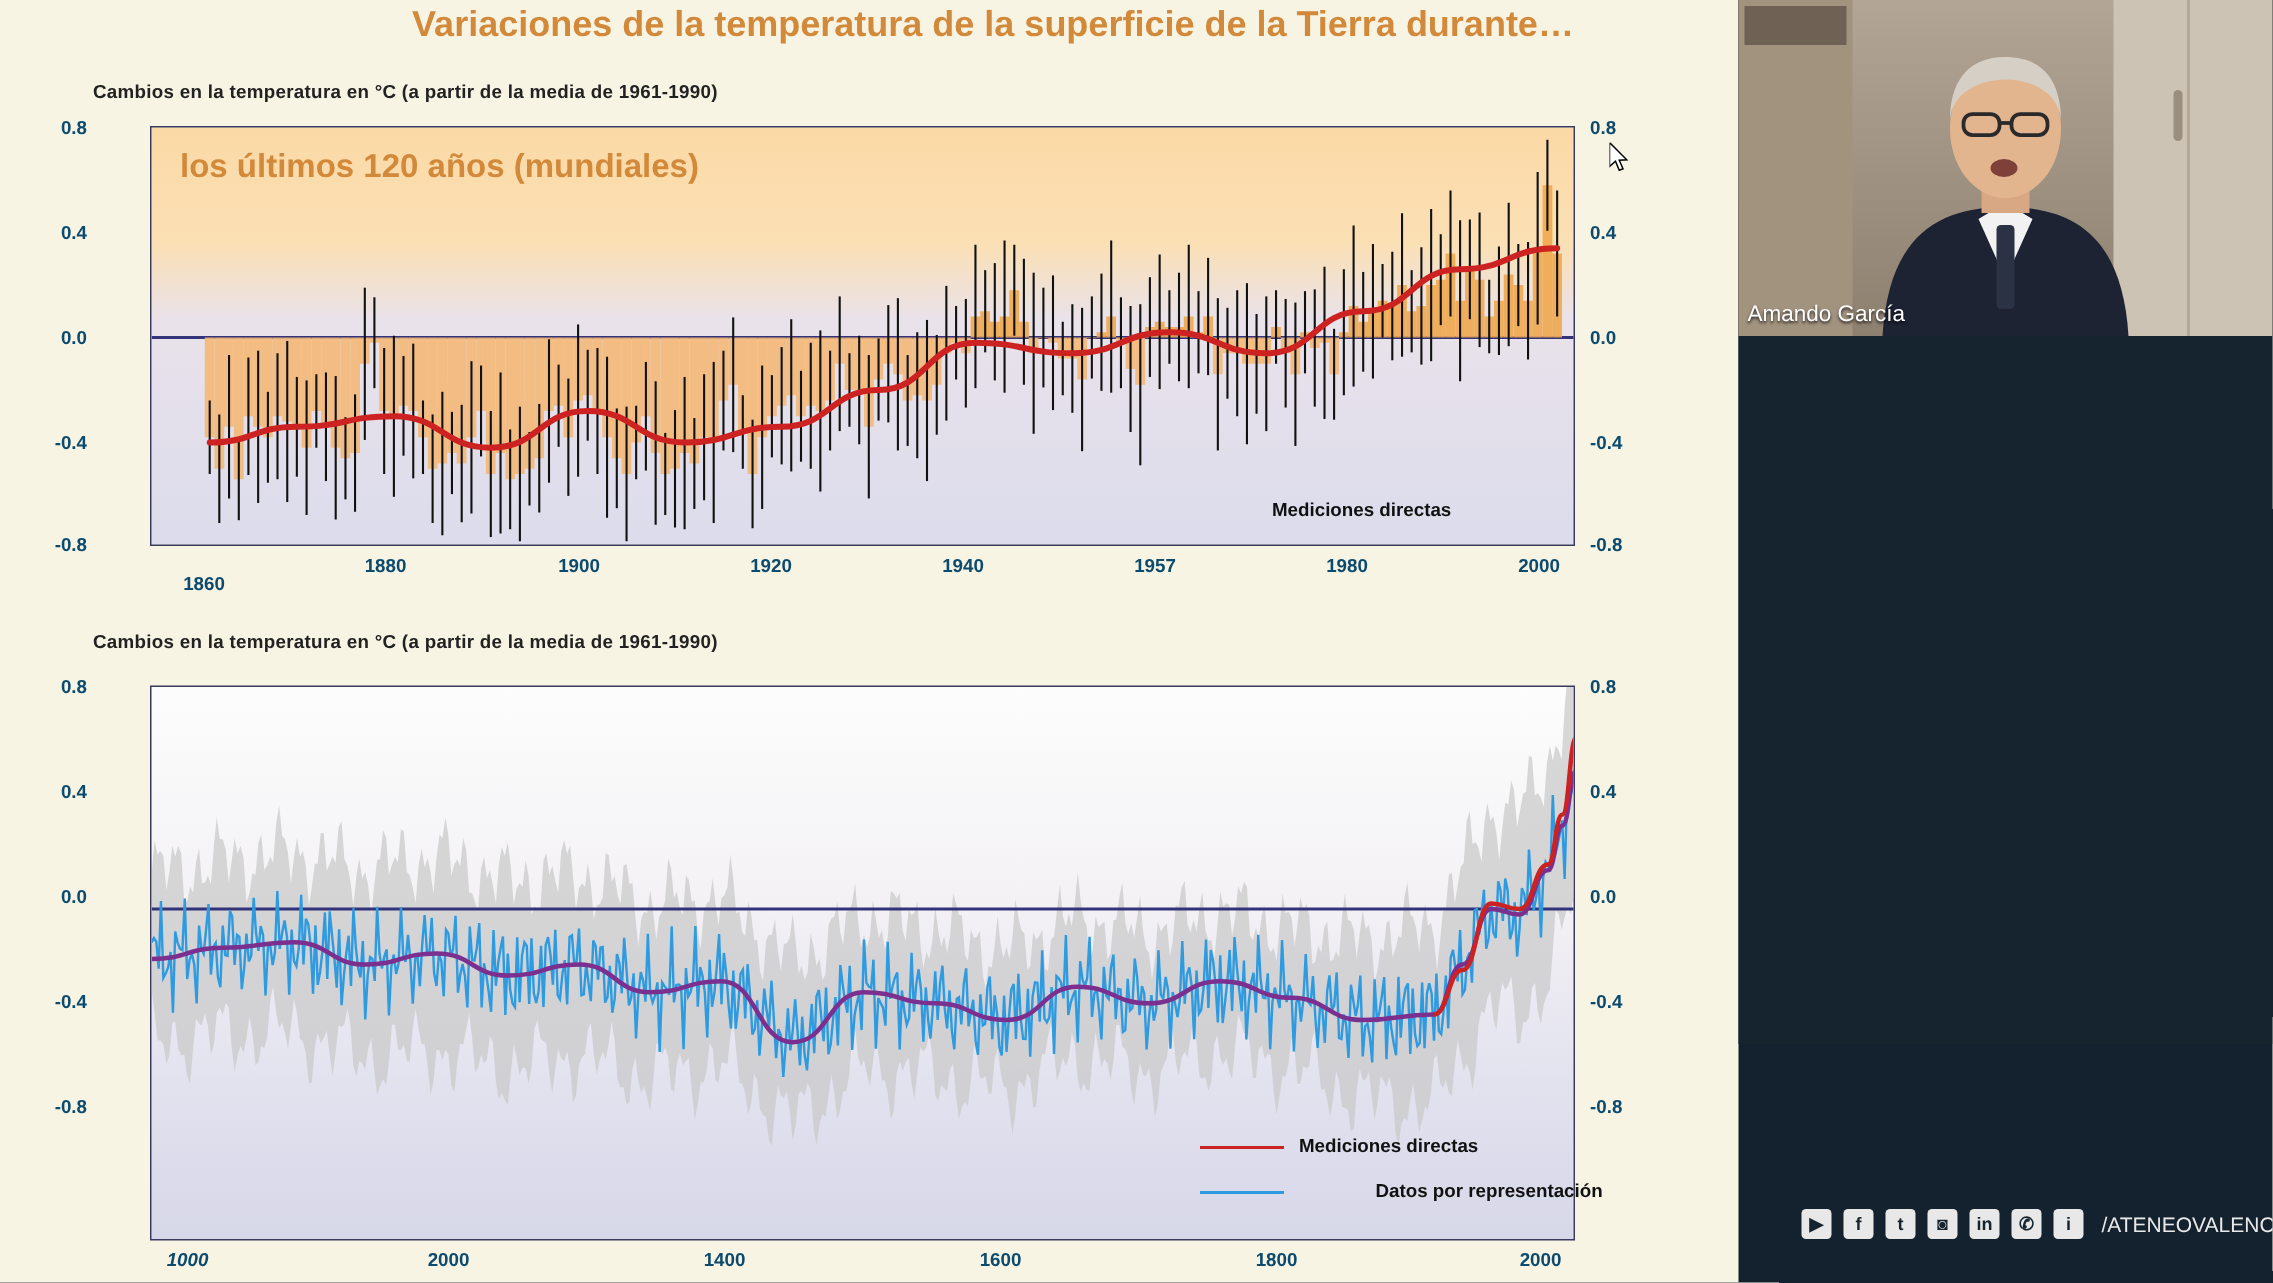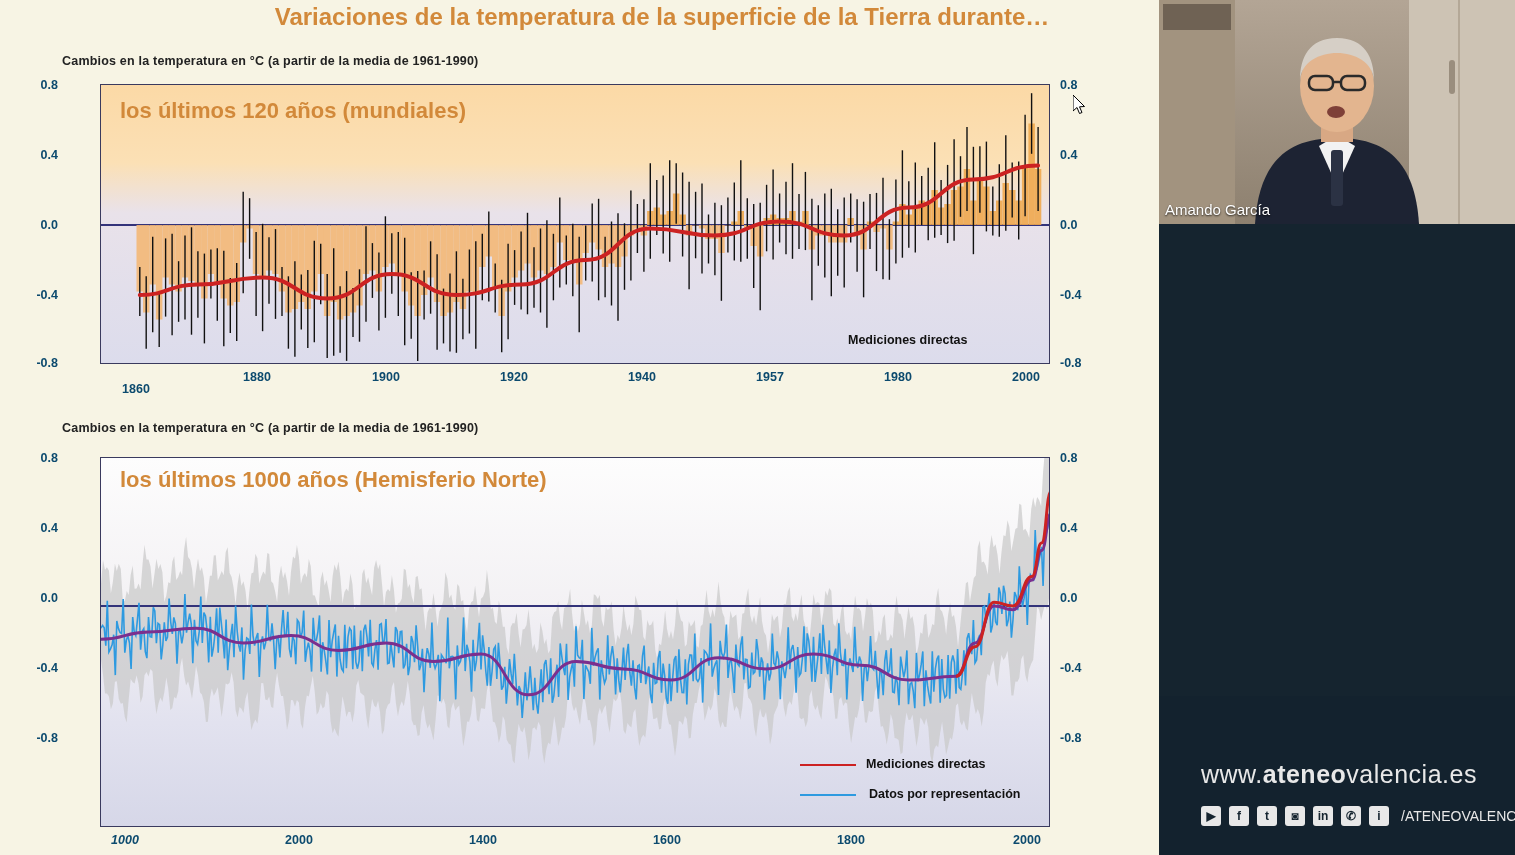--- a/index.html
+++ b/index.html
@@ -433,26 +433,25 @@
               <path d="M0.0,125.8L2.0,102.1L4.0,111.9L5.9,109.2L7.9,112.6L9.9,135.5L11.9,123.7L13.9,105.7L15.8,113.0L17.8,105.8L19.8,111.0L21.8,143.0L23.8,143.2L25.7,133.0L27.7,137.0L29.7,116.7L31.7,107.6L33.6,130.8L35.6,130.5L37.6,125.6L39.6,131.7L41.6,105.7L43.5,86.7L45.5,101.4L47.5,101.5L49.5,108.5L51.5,130.6L53.4,116.4L55.4,100.8L57.4,111.0L59.4,105.9L61.4,114.3L63.3,143.9L65.3,137.7L67.3,124.2L69.3,125.3L71.3,103.8L73.2,98.3L75.2,122.0L77.2,118.9L79.2,113.0L81.1,117.2L83.1,91.4L85.1,78.9L87.1,99.1L89.1,101.7L91.0,111.0L93.0,130.9L95.0,113.5L97.0,100.6L99.0,113.2L100.9,109.3L102.9,119.7L104.9,145.8L106.9,133.3L108.9,117.8L110.8,117.8L112.8,97.5L114.8,97.3L116.8,122.6L118.8,118.0L120.7,113.0L122.7,117.3L124.7,93.9L126.7,89.3L128.6,114.7L130.6,119.1L132.6,129.7L134.6,146.5L136.6,125.9L138.5,114.5L140.5,127.7L142.5,123.3L144.5,132.8L146.5,152.7L148.4,133.0L150.4,115.5L152.4,114.6L154.4,95.7L156.4,100.2L158.3,125.6L160.3,118.5L162.3,113.4L164.3,116.8L166.3,94.9L168.2,96.1L170.2,123.2L172.2,125.6L174.2,133.7L176.1,144.2L178.1,118.6L180.1,107.7L182.1,120.2L184.1,114.0L186.0,123.1L188.0,138.0L190.0,113.6L192.0,98.4L194.0,100.8L195.9,87.0L197.9,98.7L199.9,125.9L201.9,118.1L203.9,115.0L205.8,119.5L207.8,100.9L209.8,108.6L211.8,137.2L213.8,137.5L215.7,143.6L217.7,149.2L219.7,121.1L221.7,113.4L223.6,127.5L225.6,122.0L227.6,132.3L229.6,144.3L231.6,118.4L233.5,106.6L235.5,112.6L237.5,103.5L239.5,119.9L241.5,145.5L243.4,134.3L245.4,130.6L247.4,133.4L249.4,115.4L251.4,126.0L253.3,151.8L255.3,146.4L257.3,147.8L259.3,146.8L261.3,115.8L263.2,110.7L265.2,125.3L267.2,119.2L269.2,129.3L271.1,137.3L273.1,109.8L275.1,102.1L277.1,111.2L279.1,105.7L281.0,126.1L283.0,149.1L285.0,134.1L287.0,130.9L289.0,133.4L290.9,117.3L292.9,131.5L294.9,155.0L296.9,145.5L298.9,144.6L300.8,140.4L302.8,110.8L304.8,112.1L306.8,129.9L308.8,126.0L310.7,138.3L312.7,145.0L314.7,119.1L316.7,117.9L318.6,131.7L320.6,130.3L322.6,153.5L324.6,172.8L326.6,154.2L328.5,149.9L330.5,150.7L332.5,135.2L334.5,150.2L336.5,168.7L338.4,153.5L340.4,149.6L342.4,142.2L344.4,114.2L346.4,121.0L348.3,140.3L350.3,136.5L352.3,148.6L354.3,151.8L356.3,125.9L358.2,128.6L360.2,143.4L362.2,142.1L364.2,163.6L366.1,175.2L368.1,150.5L370.1,144.3L372.1,142.7L374.1,127.5L376.0,144.3L378.0,159.2L380.0,140.7L382.0,138.7L384.0,133.2L385.9,111.9L387.9,127.9L389.9,151.1L391.9,149.7L393.9,163.8L395.8,166.0L397.8,142.7L399.8,151.6L401.8,168.7L403.8,168.7L405.7,189.6L407.7,196.0L409.7,168.9L411.7,165.0L413.6,165.4L415.6,154.7L417.6,175.8L419.6,189.6L421.6,171.4L423.5,170.9L425.5,167.0L427.5,151.3L429.5,170.7L431.5,191.2L433.4,185.7L435.4,195.1L437.4,190.4L439.4,164.4L441.4,173.1L443.3,186.0L445.3,181.0L447.3,195.5L449.3,191.7L451.3,159.0L453.2,154.3L455.2,153.1L457.2,143.1L459.2,163.8L461.1,172.0L463.1,150.1L465.1,149.0L467.1,144.0L469.1,130.7L471.0,155.0L473.0,173.6L475.0,165.2L477.0,173.5L479.0,165.9L480.9,142.0L482.9,154.8L484.9,167.4L486.9,162.0L488.9,175.1L490.8,167.4L492.8,136.2L494.8,137.5L496.8,141.0L498.8,137.1L500.7,162.0L502.7,169.1L504.7,148.8L506.7,152.0L508.6,150.4L510.6,143.2L512.6,171.7L514.6,187.7L516.6,176.7L518.5,181.3L520.5,169.6L522.5,146.7L524.5,162.2L526.5,173.1L528.4,166.1L530.4,177.2L532.4,166.0L534.4,137.4L536.4,144.6L538.3,151.8L540.3,152.3L542.3,178.8L544.3,182.5L546.3,162.0L548.2,167.4L550.2,166.7L552.2,162.5L554.2,191.4L556.1,201.5L558.1,185.8L560.1,187.3L562.1,172.6L564.1,152.4L566.0,171.1L568.0,180.6L570.0,173.0L572.0,181.5L574.0,167.0L575.9,141.1L577.9,153.4L579.9,162.2L581.9,164.1L583.9,188.7L585.8,186.2L587.8,163.3L589.8,168.5L591.8,166.0L593.8,161.9L595.7,187.8L597.7,189.7L599.7,168.3L601.7,166.3L603.6,149.1L605.6,131.7L607.6,152.7L609.6,159.9L611.6,151.0L613.5,159.3L615.5,144.2L617.5,123.5L619.5,143.0L621.5,154.8L623.4,159.2L625.4,182.6L627.4,175.5L629.4,152.8L631.4,160.0L633.3,158.2L635.3,156.4L637.3,181.5L639.3,178.2L641.3,155.7L643.2,155.0L645.2,140.3L647.2,130.3L649.2,157.0L651.1,164.7L653.1,157.6L655.1,167.2L657.1,153.2L659.1,139.0L661.0,162.9L663.0,174.1L665.0,177.4L667.0,195.3L669.0,180.7L670.9,156.0L672.9,163.1L674.9,159.6L676.9,157.8L678.9,179.7L680.8,170.0L682.8,145.9L684.8,146.3L686.8,133.5L688.8,129.1L690.7,158.4L692.7,163.6L694.7,155.2L696.7,163.1L698.6,147.5L700.6,136.5L702.6,161.7L704.6,169.2L706.6,168.6L708.5,181.2L710.5,160.5L712.5,136.2L714.5,146.3L716.5,144.1L718.4,145.2L720.4,166.5L722.4,154.1L724.4,132.7L726.4,137.8L728.3,129.9L730.3,133.1L732.3,165.6L734.3,168.8L736.3,160.3L738.2,167.8L740.2,152.2L742.2,145.6L744.2,172.4L746.1,176.9L748.1,173.9L750.1,182.4L752.1,158.4L754.1,137.6L756.0,150.8L758.0,149.9L760.0,153.4L762.0,173.4L764.0,158.3L765.9,139.9L767.9,149.0L769.9,144.6L771.9,152.7L773.9,184.9L775.8,183.1L777.8,172.3L779.8,177.4L781.8,160.3L783.8,156.3L785.7,182.5L787.7,182.2L789.7,176.0L791.7,180.3L793.6,154.1L795.6,137.8L797.6,155.3L799.6,156.1L801.6,162.1L803.5,181.0L805.5,163.9L807.5,149.0L809.5,161.1L811.5,158.3L813.4,168.7L815.4,197.3L817.4,188.5L819.4,174.2L821.4,176.1L823.3,157.3L825.3,155.5L827.3,180.1L829.3,174.7L831.3,165.9L833.2,167.3L835.2,140.6L837.2,130.1L839.2,151.6L841.1,153.5L843.1,160.6L845.1,176.8L847.1,156.9L849.1,144.5L851.0,159.1L853.0,157.1L855.0,168.4L857.0,189.0L859.0,169.9L860.9,149.9L862.9,147.1L864.9,125.2L866.9,123.7L868.9,144.3L870.8,132.3L872.8,119.9L874.8,117.4L876.8,89.3L878.8,82.5L880.7,104.6L882.7,103.4L884.7,107.4L886.7,116.7L888.6,90.4L890.6,77.1L892.6,89.2L894.6,86.2L896.6,97.3L898.5,115.8L900.5,94.1L902.5,77.2L904.5,78.3L906.5,62.2L908.4,69.1L910.4,93.3L912.4,82.2L914.4,71.1L916.4,69.8L918.3,45.8L920.3,47.0L922.3,72.4L924.3,70.8L926.3,74.2L928.2,79.7L930.2,51.3L932.2,39.2L934.2,49.2L936.1,39.0L938.1,42.1L940.1,48.2L942.1,14.0L944.1,-9.8L946.0,-14.8L948.0,-35.5L950.0,-31.5L950.0,110.3L948.0,140.3L946.0,151.5L944.1,146.3L942.1,153.5L940.1,162.0L938.1,151.4L936.1,149.0L934.2,175.8L932.2,201.8L930.2,205.7L928.2,211.3L926.3,224.5L924.3,217.1L922.3,197.1L920.3,200.9L918.3,220.1L916.4,223.7L914.4,223.4L912.4,237.5L910.4,237.6L908.4,211.1L906.5,192.8L904.5,199.1L902.5,202.0L900.5,197.0L898.5,209.8L896.6,228.8L894.6,221.1L892.6,202.6L890.6,207.5L888.6,217.9L886.7,215.7L884.7,224.8L882.7,254.3L880.7,268.5L878.8,256.7L876.8,251.1L874.8,255.9L872.8,246.2L870.8,235.1L868.9,250.9L866.9,272.8L864.9,270.3L862.9,262.2L860.9,267.6L859.0,263.6L857.0,245.3L855.0,247.5L853.0,270.4L851.0,281.8L849.1,279.5L847.1,288.8L845.1,296.7L843.1,280.0L841.1,263.7L839.2,274.8L837.2,289.2L835.2,287.2L833.2,291.6L831.3,305.7L829.3,297.3L827.3,269.6L825.3,260.2L823.3,266.9L821.4,262.5L819.4,259.5L817.4,277.3L815.4,288.6L813.4,271.9L811.5,256.8L809.5,261.7L807.5,262.1L805.5,254.5L803.5,268.3L801.6,294.5L799.6,296.3L797.6,281.9L795.6,280.6L793.6,279.9L791.7,262.6L789.7,255.9L787.7,275.1L785.7,286.6L783.8,275.0L781.8,268.0L779.8,268.7L777.8,251.2L775.8,228.5L773.9,234.0L771.9,252.9L769.9,254.3L767.9,252.7L765.9,264.7L764.0,264.3L762.0,242.2L760.0,234.1L758.0,250.8L756.0,260.0L754.1,259.0L752.1,272.2L750.1,285.1L748.1,269.1L746.1,245.5L744.2,244.5L742.2,248.0L740.2,238.9L738.2,241.5L736.3,260.6L734.3,260.7L732.3,238.2L730.3,228.1L728.3,231.4L726.4,223.3L724.4,218.4L722.4,239.8L720.4,261.5L718.4,256.1L716.5,247.1L714.5,252.0L712.5,247.3L710.5,232.0L708.5,238.3L706.6,263.0L704.6,269.2L702.6,259.8L700.6,261.2L698.6,259.8L696.7,236.7L694.7,220.7L692.7,233.7L690.7,247.0L688.8,243.2L686.8,247.0L684.8,259.1L682.8,249.7L680.8,227.8L678.9,229.9L676.9,247.5L674.9,251.9L672.9,256.8L670.9,277.9L669.0,286.7L667.0,267.5L665.0,253.9L663.0,259.5L661.0,258.6L659.1,250.4L657.1,261.7L655.1,279.0L653.1,268.9L651.1,246.5L649.2,241.7L647.2,239.6L645.2,225.1L643.2,225.5L641.3,249.8L639.3,261.9L637.3,251.2L635.3,248.1L633.3,253.3L631.4,242.2L629.4,230.2L627.4,246.3L625.4,269.0L623.4,268.7L621.5,263.8L619.5,269.9L617.5,261.7L615.5,236.8L613.5,230.6L611.6,247.0L609.6,252.5L607.6,247.4L605.6,256.0L603.6,262.5L601.7,243.1L599.7,224.2L597.7,232.5L595.7,244.9L593.8,244.9L591.8,256.5L589.8,279.8L587.8,280.4L585.8,261.1L583.9,257.8L581.9,267.1L579.9,263.7L577.9,263.1L575.9,284.3L574.0,298.1L572.0,282.8L570.0,267.1L568.0,266.0L566.0,256.8L564.1,240.5L562.1,248.3L560.1,270.7L558.1,271.6L556.1,259.3L554.2,260.8L552.2,260.9L550.2,243.8L548.2,239.1L546.3,262.2L544.3,279.5L542.3,276.7L540.3,279.9L538.3,288.0L536.4,273.6L534.4,251.1L532.4,254.6L530.4,269.5L528.4,267.7L526.5,265.1L524.5,276.0L522.5,272.3L520.5,245.3L518.5,231.2L516.6,240.3L514.6,243.2L512.6,240.4L510.6,256.7L508.6,274.6L506.7,264.4L504.7,247.0L502.7,250.5L500.7,256.1L498.8,249.7L496.8,257.5L494.8,282.7L492.8,288.5L490.8,270.6L488.9,262.3L486.9,262.1L484.9,247.0L482.9,234.8L480.9,250.1L479.0,266.7L477.0,258.6L475.0,248.6L473.0,253.3L471.0,246.2L469.1,227.7L467.1,233.0L465.1,259.0L463.1,269.9L461.1,269.5L459.2,281.4L457.2,288.2L455.2,270.6L453.2,258.2L451.3,272.8L449.3,286.5L447.3,284.6L445.3,291.6L443.3,305.4L441.4,294.3L439.4,268.3L437.4,263.8L435.4,272.6L433.4,269.3L431.5,270.7L429.5,292.0L427.5,302.3L425.5,282.7L423.5,269.1L421.6,274.3L419.6,272.4L417.6,265.7L415.6,281.8L413.6,305.6L411.7,302.5L409.7,286.8L407.7,285.4L405.7,281.6L403.8,262.4L401.8,257.9L399.8,277.3L397.8,284.7L395.8,270.8L393.9,264.6L391.9,263.8L389.9,244.0L387.9,223.6L385.9,232.9L384.0,251.1L382.0,250.6L380.0,250.2L378.0,264.0L376.0,261.9L374.1,240.8L372.1,237.6L370.1,256.0L368.1,263.7L366.1,263.5L364.2,278.1L362.2,288.2L360.2,269.1L358.2,247.5L356.3,249.4L354.3,252.4L352.3,244.2L350.3,250.5L348.3,270.4L346.4,268.0L344.4,246.4L342.4,240.5L340.4,245.4L338.4,238.1L336.5,237.5L334.5,262.5L332.5,282.5L330.5,274.3L328.5,266.1L326.6,270.6L324.6,263.0L322.6,246.9L320.6,254.8L318.6,277.1L316.7,278.1L314.7,266.7L312.7,267.2L310.7,261.9L308.8,236.4L306.8,222.9L304.8,237.5L302.8,248.3L300.8,243.3L298.9,248.1L296.9,258.3L294.9,245.1L292.9,223.9L290.9,228.7L289.0,245.0L287.0,246.8L285.0,251.8L283.0,272.5L281.0,276.6L279.1,254.7L277.1,242.7L275.1,249.5L273.1,247.4L271.1,240.8L269.2,255.0L267.2,270.8L265.2,258.1L263.2,237.7L261.3,236.2L259.3,234.5L257.3,222.0L255.3,227.6L253.3,254.3L251.4,264.4L249.4,254.0L247.4,253.7L245.4,259.0L243.4,247.0L241.5,238.2L239.5,257.7L237.5,278.7L235.5,275.2L233.5,270.3L231.6,275.2L229.6,263.3L227.6,236.9L225.6,232.8L223.6,248.5L221.7,250.6L219.7,245.0L217.7,253.8L215.7,256.7L213.8,234.5L211.8,217.8L209.8,228.1L207.8,238.5L205.8,237.6L203.9,250.1L201.9,270.7L199.9,265.7L197.9,244.5L195.9,241.9L194.0,248.8L192.0,242.3L190.0,241.9L188.0,262.8L186.0,271.8L184.1,252.9L182.1,238.0L180.1,238.1L178.1,228.2L176.1,214.7L174.2,227.2L172.2,250.0L170.2,249.0L168.2,238.4L166.3,242.3L164.3,241.6L162.3,225.2L160.3,225.1L158.3,250.4L156.4,265.4L154.4,261.6L152.4,265.8L150.4,272.0L148.4,254.7L146.5,234.0L144.5,240.8L142.5,254.9L140.5,250.8L138.5,249.1L136.6,259.6L134.6,252.3L132.6,224.6L130.6,214.2L128.6,224.8L126.7,226.6L124.7,225.6L122.7,243.8L120.7,259.0L118.8,245.5L116.8,229.2L114.8,234.1L112.8,237.7L110.8,230.6L108.9,240.2L106.9,263.7L104.9,264.1L102.9,244.1L100.9,236.4L99.0,234.5L97.0,217.5L95.0,207.8L93.0,226.0L91.0,240.8L89.1,231.2L87.1,223.6L85.1,227.5L83.1,217.5L81.1,199.7L79.2,208.3L77.2,233.5L75.2,240.6L73.2,239.1L71.3,250.0L69.3,252.1L67.3,230.9L65.3,219.6L63.3,234.2L61.4,243.9L59.4,239.4L57.4,246.0L55.4,256.1L53.4,239.8L51.5,213.4L49.5,210.9L47.5,218.5L45.5,213.9L43.5,217.2L41.6,238.5L39.6,244.7L37.6,226.0L35.6,217.2L33.6,225.5L31.7,224.3L29.7,221.1L27.7,241.6L25.7,264.6L23.8,259.1L21.8,245.0L19.8,245.7L17.8,241.1L15.8,223.2L13.9,223.7L11.9,245.4L9.9,251.2L7.9,238.2L5.9,235.5L4.0,235.6L2.0,216.5L0.0,201.6Z" fill="#c9c9c9" opacity="0.72"></path>
             </g>
           <line x1="0" y1="148" x2="950" y2="148" stroke="#33337a" stroke-width="2"></line>
           <path id="bottom-blue" fill="none" stroke="#2e9ae0" stroke-width="1.6" d="M0.0,170.2L1.6,167.4L3.2,169.8L4.8,187.8L6.3,142.7L7.9,193.9L9.5,190.9L11.1,186.9L12.7,176.7L14.3,217.1L15.8,163.0L17.4,170.4L19.0,174.5L20.6,175.5L22.2,141.0L23.8,194.7L25.3,182.3L26.9,177.8L28.5,185.0L30.1,211.0L31.7,159.0L33.3,174.5L34.8,177.8L36.4,161.8L38.0,144.7L39.6,191.7L41.2,173.2L42.8,170.6L44.3,193.6L45.9,200.1L47.5,159.1L49.1,178.7L50.7,179.2L52.3,149.3L53.8,153.0L55.4,185.3L57.0,165.3L58.6,166.6L60.2,201.4L61.8,187.2L63.3,164.4L64.9,182.9L66.5,179.1L68.1,140.5L69.7,164.0L71.3,175.9L72.8,159.4L74.4,165.5L76.0,205.7L77.6,173.6L79.2,172.7L80.8,185.4L82.3,176.7L83.9,136.1L85.5,174.6L87.1,164.0L88.7,155.7L90.3,166.3L91.8,205.2L93.4,161.7L95.0,182.7L96.6,186.1L98.2,173.9L99.8,138.6L101.3,185.0L102.9,154.5L104.5,158.0L106.1,172.6L107.7,204.4L109.3,158.8L110.8,198.6L112.4,190.0L114.0,175.6L115.6,150.3L117.2,194.7L118.8,149.5L120.3,164.9L121.9,180.6L123.5,200.5L125.1,161.5L126.7,212.1L128.3,192.1L129.8,177.8L131.4,165.8L133.0,199.3L134.6,147.6L136.2,173.3L137.8,187.6L139.3,193.6L140.9,169.4L142.5,221.7L144.1,192.5L145.7,180.0L147.3,181.2L148.8,196.0L150.4,146.6L152.0,177.8L153.6,187.6L155.2,179.7L156.8,175.0L158.3,219.0L159.9,186.2L161.5,178.4L163.1,191.3L164.7,184.5L166.3,146.9L167.8,178.6L169.4,183.3L171.0,165.3L172.6,182.6L174.2,211.2L175.8,181.1L177.3,178.8L178.9,199.5L180.5,171.4L182.1,152.0L183.7,178.0L185.3,176.9L186.8,153.9L188.4,190.8L190.0,199.3L191.6,178.5L193.2,182.5L194.8,206.2L196.3,161.9L197.9,164.3L199.5,179.8L201.1,174.5L202.7,152.6L204.3,203.8L205.8,192.0L207.4,184.7L209.0,192.9L210.6,213.6L212.2,159.7L213.8,182.0L215.3,182.4L216.9,173.8L218.5,157.4L220.1,213.7L221.7,184.2L223.3,192.9L224.8,203.2L226.4,216.5L228.0,162.0L229.6,199.2L231.2,183.2L232.8,173.8L234.3,166.4L235.9,218.6L237.5,177.8L239.1,201.7L240.7,210.9L242.3,213.4L243.8,166.9L245.4,210.2L247.0,178.9L248.6,170.2L250.2,172.6L251.8,211.3L253.3,167.5L254.9,204.1L256.5,210.7L258.1,202.8L259.7,172.5L261.3,213.3L262.8,172.0L264.4,166.7L266.0,178.8L267.6,198.5L269.2,161.8L270.8,205.4L272.3,208.1L273.9,191.7L275.5,182.1L277.1,211.6L278.7,166.6L280.3,165.6L281.8,184.5L283.4,182.6L285.0,161.1L286.6,205.5L288.2,204.9L289.8,184.4L291.3,197.3L292.9,209.4L294.5,169.0L296.1,172.7L297.7,195.1L299.3,173.7L300.8,173.3L302.4,210.4L304.0,206.6L305.6,185.9L307.2,217.2L308.8,207.9L310.3,178.0L311.9,184.0L313.5,204.2L315.1,167.2L316.7,188.4L318.3,212.2L319.8,207.2L321.4,190.9L323.0,234.3L324.6,204.5L326.2,190.1L327.8,196.0L329.3,209.8L330.9,164.6L332.5,204.3L334.1,210.3L335.7,205.8L337.3,196.9L338.8,243.3L340.4,196.9L342.0,199.4L343.6,201.6L345.2,205.1L346.8,159.5L348.3,210.3L349.9,198.7L351.5,198.4L353.1,199.6L354.7,241.4L356.3,187.4L357.8,206.4L359.4,203.4L361.0,196.4L362.6,159.4L364.2,213.1L365.8,186.7L367.3,192.4L368.9,203.9L370.5,233.7L372.1,181.8L373.7,213.2L375.3,203.7L376.8,187.0L378.4,164.7L380.0,211.4L381.6,177.3L383.2,191.3L384.8,213.0L386.3,227.6L387.9,189.0L389.5,227.8L391.1,213.3L392.7,191.3L394.3,188.5L395.8,220.9L397.4,184.8L399.0,204.8L400.6,231.7L402.2,228.2L403.8,208.9L405.3,245.8L406.9,226.3L408.5,201.1L410.1,215.7L411.7,226.3L413.3,195.8L414.8,219.5L416.4,247.4L418.0,228.1L419.6,232.2L421.2,260.0L422.8,238.4L424.3,214.2L425.9,242.3L427.5,228.9L429.1,208.2L430.7,229.7L432.3,252.2L433.8,219.8L435.4,245.0L437.0,255.6L438.6,233.2L440.2,211.3L441.8,244.1L443.3,206.3L444.9,202.0L446.5,219.9L448.1,236.1L449.7,200.4L451.3,244.8L452.8,238.2L454.4,221.2L456.0,206.7L457.6,238.9L459.2,185.4L460.8,198.3L462.3,209.1L463.9,217.2L465.5,185.8L467.1,241.9L468.7,218.8L470.3,210.5L471.8,204.4L473.4,228.7L475.0,168.3L476.6,197.2L478.2,199.6L479.8,200.7L481.3,181.8L482.9,241.1L484.5,207.3L486.1,210.7L487.7,213.8L489.3,225.8L490.8,169.9L492.4,207.8L494.0,199.6L495.6,193.7L497.2,190.3L498.8,241.6L500.3,202.4L501.9,216.2L503.5,225.2L505.1,220.6L506.7,177.2L508.3,216.4L509.8,198.6L511.4,188.2L513.0,201.7L514.6,236.5L516.2,200.3L517.8,222.4L519.3,234.4L520.9,213.6L522.5,189.6L524.1,221.9L525.7,197.5L527.3,185.8L528.8,214.2L530.4,227.6L532.0,202.3L533.6,229.4L535.2,241.5L536.8,208.0L538.3,206.9L539.9,225.0L541.5,198.0L543.1,187.6L544.7,226.2L546.3,216.7L547.8,208.5L549.4,235.6L551.0,245.2L552.6,204.9L554.2,225.6L555.8,224.6L557.3,199.9L558.9,193.0L560.5,234.8L562.1,205.6L563.7,217.5L565.3,240.1L566.8,245.7L568.4,205.7L570.0,243.2L571.6,220.9L573.2,201.7L574.8,198.0L576.3,234.6L577.9,191.2L579.5,221.5L581.1,234.6L582.7,234.7L584.3,201.2L585.8,246.4L587.4,206.3L589.0,196.9L590.6,197.2L592.2,223.1L593.8,175.6L595.3,221.0L596.9,223.5L598.5,220.3L600.1,200.1L601.7,244.6L603.3,192.7L604.8,194.2L606.4,197.0L608.0,207.6L609.6,165.4L611.2,218.7L612.8,210.5L614.3,205.9L615.9,202.2L617.5,237.0L619.1,182.8L620.7,195.3L622.3,199.4L623.8,194.1L625.4,166.6L627.0,219.9L628.6,204.3L630.2,201.6L631.8,215.9L633.3,235.0L634.9,186.6L636.5,205.8L638.1,207.9L639.7,186.8L641.3,178.4L642.8,221.4L644.4,201.3L646.0,201.6L647.6,230.0L649.2,228.8L650.8,194.5L652.3,215.7L653.9,214.0L655.5,181.1L657.1,193.4L658.7,218.8L660.3,199.4L661.8,204.1L663.4,241.6L665.0,220.3L666.6,205.4L668.2,222.5L669.8,215.2L671.3,175.5L672.9,205.2L674.5,207.8L676.1,193.3L677.7,201.9L679.3,241.1L680.8,203.4L682.4,211.1L684.0,220.1L685.6,208.4L687.2,169.4L688.8,211.2L690.3,191.6L691.9,187.0L693.5,199.5L695.1,234.8L696.7,189.0L698.3,217.7L699.8,215.3L701.4,200.5L703.0,168.4L704.6,213.9L706.2,175.4L707.8,183.1L709.3,197.7L710.9,223.6L712.5,178.8L714.1,224.0L715.7,210.1L717.3,195.2L718.8,175.3L720.4,216.0L722.0,166.7L723.6,187.1L725.2,202.2L726.8,216.2L728.3,182.4L729.9,235.0L731.5,210.2L733.1,196.9L734.7,190.6L736.3,217.2L737.8,165.2L739.4,194.8L741.0,207.1L742.6,207.5L744.2,190.9L745.8,241.4L747.3,209.8L748.9,200.4L750.5,207.0L752.1,214.0L753.7,168.7L755.3,202.4L756.8,210.0L758.4,198.6L760.0,203.3L761.6,242.9L763.2,210.3L764.8,206.4L766.3,223.1L767.9,208.4L769.5,178.0L771.1,209.8L772.7,211.8L774.3,192.7L775.8,218.8L777.4,240.6L779.0,213.2L780.6,215.1L782.2,237.2L783.8,202.6L785.3,192.2L786.9,215.7L788.5,212.2L790.1,190.3L791.7,233.9L793.3,234.6L794.8,218.3L796.4,225.1L798.0,247.3L799.6,198.5L801.2,209.2L802.8,219.3L804.3,211.7L805.9,192.4L807.5,246.3L809.1,226.1L810.7,224.4L812.3,233.7L813.8,250.3L815.4,194.9L817.0,223.4L818.6,216.6L820.2,206.4L821.8,193.4L823.3,248.2L824.9,212.4L826.5,227.4L828.1,237.3L829.7,245.5L831.3,193.2L832.8,233.8L834.4,210.6L836.0,201.0L837.6,197.6L839.2,244.6L840.8,201.0L842.3,231.2L843.9,239.4L845.5,237.4L847.1,197.0L848.7,240.8L850.3,204.3L851.8,197.5L853.4,204.2L855.0,235.8L856.6,191.0L858.2,229.4L859.8,231.3L861.3,217.2L862.9,192.4L864.5,227.4L866.1,180.4L867.7,175.2L869.3,187.6L870.8,196.2L872.4,162.1L874.0,204.8L875.6,201.9L877.2,180.7L878.8,176.9L880.3,197.1L881.9,149.1L883.5,148.0L885.1,165.0L886.7,152.0L888.3,135.2L889.8,174.5L891.4,167.6L893.0,143.6L894.6,163.7L896.2,167.3L897.8,129.5L899.3,135.1L900.9,156.0L902.5,127.7L904.1,135.6L905.7,168.2L907.3,162.2L908.8,143.5L910.4,179.7L912.0,161.6L913.6,134.1L915.2,138.1L916.8,152.1L918.3,108.4L919.9,134.4L921.5,148.8L923.1,140.2L924.7,124.7L926.3,167.0L927.8,127.0L929.4,116.6L931.0,119.1L932.6,122.9L934.2,72.0L935.8,112.0L937.3,105.9L938.9,97.9L940.5,88.9L942.1,127.9L943.7,71.4L945.3,75.2L946.8,69.7L948.4,62.5L950.0,14.1"></path>
           <path id="bottom-blue-smooth" fill="none" stroke="#2e9ae0" stroke-width="3.4" stroke-linejoin="round" d=""></path>
           <path id="bottom-purple" fill="none" stroke="#7b2f8e" stroke-width="3" stroke-linejoin="round" d="M0.0,181.3 C23.8,181.3 23.8,173.9 47.5,173.9 C71.3,173.9 71.3,170.2 95.0,170.2 C118.8,170.2 118.8,185.0 142.5,185.0 C166.3,185.0 166.3,177.6 190.0,177.6 C213.8,177.6 213.8,192.4 237.5,192.4 C261.3,192.4 261.3,185.0 285.0,185.0 C308.8,185.0 308.8,203.5 332.5,203.5 C356.3,203.5 356.3,196.1 380.0,196.1 C403.8,196.1 403.8,236.8 427.5,236.8 C451.3,236.8 451.3,203.5 475.0,203.5 C498.8,203.5 498.8,210.9 522.5,210.9 C546.3,210.9 546.3,222.0 570.0,222.0 C593.8,222.0 593.8,199.8 617.5,199.8 C641.3,199.8 641.3,210.9 665.0,210.9 C688.8,210.9 688.8,196.1 712.5,196.1 C736.3,196.1 736.3,207.2 760.0,207.2 C783.8,207.2 783.8,222.0 807.5,222.0 C831.3,222.0 831.3,218.3 855.0,218.3 C864.5,218.3 864.5,185.0 874.0,185.0 C883.5,185.0 883.5,148.0 893.0,148.0 C902.5,148.0 902.5,151.7 912.0,151.7 C921.5,151.7 921.5,122.1 931.0,122.1 C935.8,122.1 935.8,92.5 940.5,92.5 C945.3,92.5 945.3,55.5 950.0,55.5"></path>
           <path id="bottom-red" fill="none" stroke="#cc2222" stroke-width="3" stroke-linejoin="round" d="M855.0,218.3 C864.5,218.3 864.5,188.7 874.0,188.7 C883.5,188.7 883.5,144.3 893.0,144.3 C902.5,144.3 902.5,148.0 912.0,148.0 C921.5,148.0 921.5,118.4 931.0,118.4 C935.8,118.4 935.8,85.1 940.5,85.1 C945.3,85.1 945.3,33.3 950.0,33.3"></path>
         </svg>
       </div>
 
-      <div class="panel-label" style="left:120px;top:52px;">los últimos 1000 años (Hemisferio Norte)</div>
 
       <div class="legend-line" style="left:800px;top:349px;width:56px;background:#cc2222;"></div>
       <div class="legend-text" style="left:866px;top:342px;">Mediciones directas</div>
       <div class="legend-line" style="left:800px;top:379px;width:56px;background:#2e9ae0;"></div>
-      <div class="legend-text" style="left:858px;top:372px;padding-left:11px;">Datos por representación</div>
+      <div class="legend-text" style="left:906px;top:372px;padding-left:11px;">Datos por representación</div>
 
       <div class="xtick" style="left:100px;top:418px;font-style:italic;">1000</div>
       <div class="xtick" style="left:274px;top:418px;">2000</div>
       <div class="xtick" style="left:458px;top:418px;">1400</div>
       <div class="xtick" style="left:642px;top:418px;">1600</div>
       <div class="xtick" style="left:826px;top:418px;">1800</div>
       <div class="xtick" style="left:1002px;top:418px;">2000</div>
     </div>
 
     <svg id="cursor" viewBox="0 0 13 20">
@@ -490,23 +489,20 @@
           <rect x="150" y="76" width="24" height="14" rx="6" fill="none" stroke="#2a2a2a" stroke-width="2.5"></rect>
           <rect x="182" y="76" width="24" height="14" rx="6" fill="none" stroke="#2a2a2a" stroke-width="2.5"></rect>
           <line x1="174" y1="82" x2="182" y2="82" stroke="#2a2a2a" stroke-width="2.5"></line>
 
           <ellipse cx="177" cy="112" rx="9" ry="6" fill="#7e4038"></ellipse>
         </g>
       </svg>
       <div id="video-name">Amando García</div>
     </div>
 
-    <div id="site-url">
-      <span>www.</span><b>ateneo</b><span>valencia.es</span>
-    </div>
 
     <div id="socials">
       <span class="soc">▶</span>
       <span class="soc">f</span>
       <span class="soc">t</span>
       <span class="soc">◙</span>
       <span class="soc">in</span>
       <span class="soc">✆</span>
       <span class="soc">i</span>
       <span id="soc-handle">/ATENEOVALENCIA</span>

